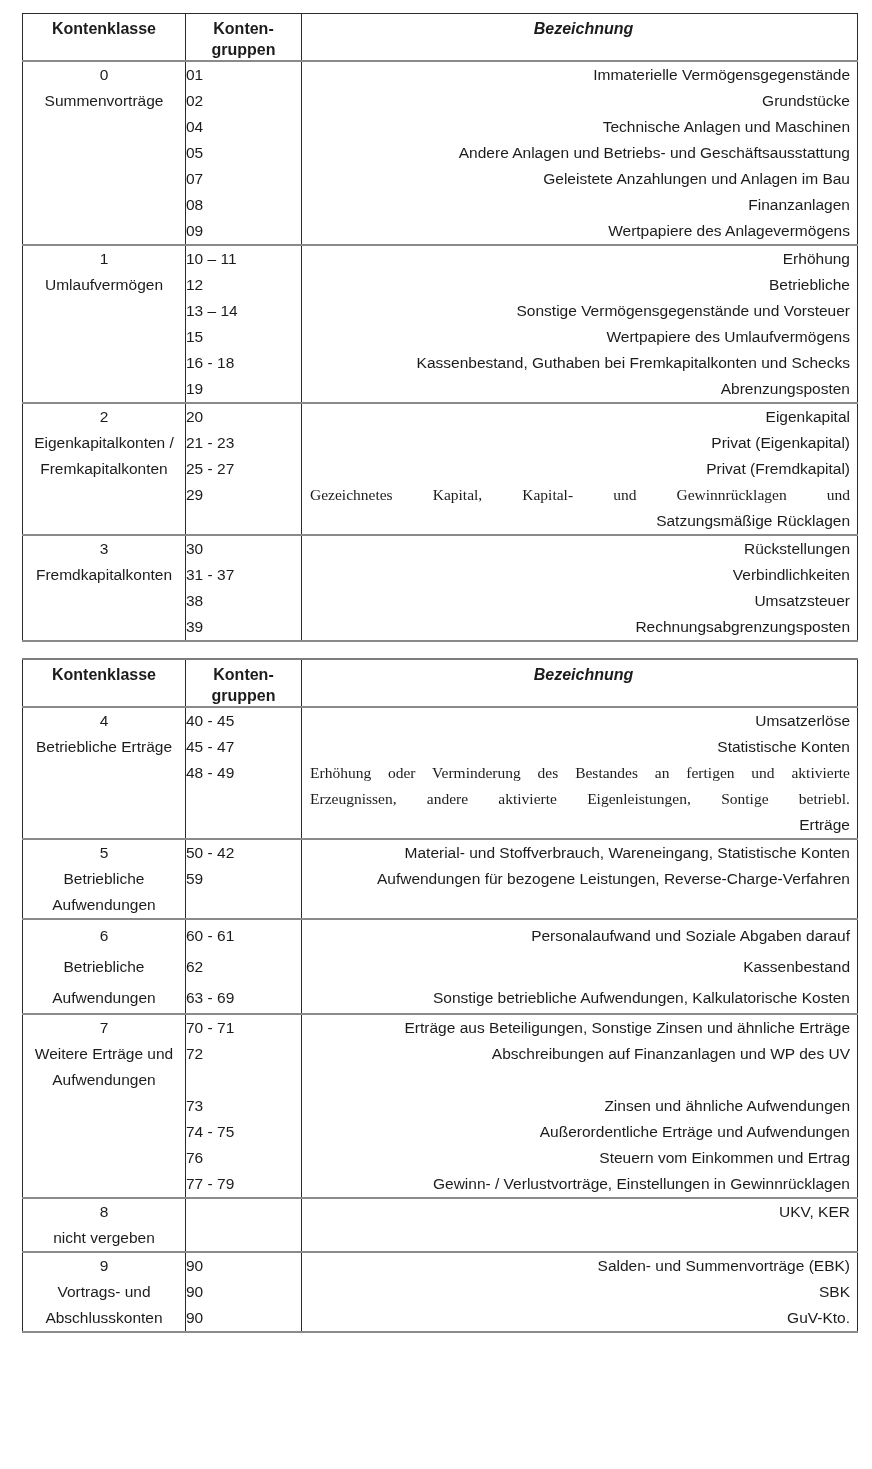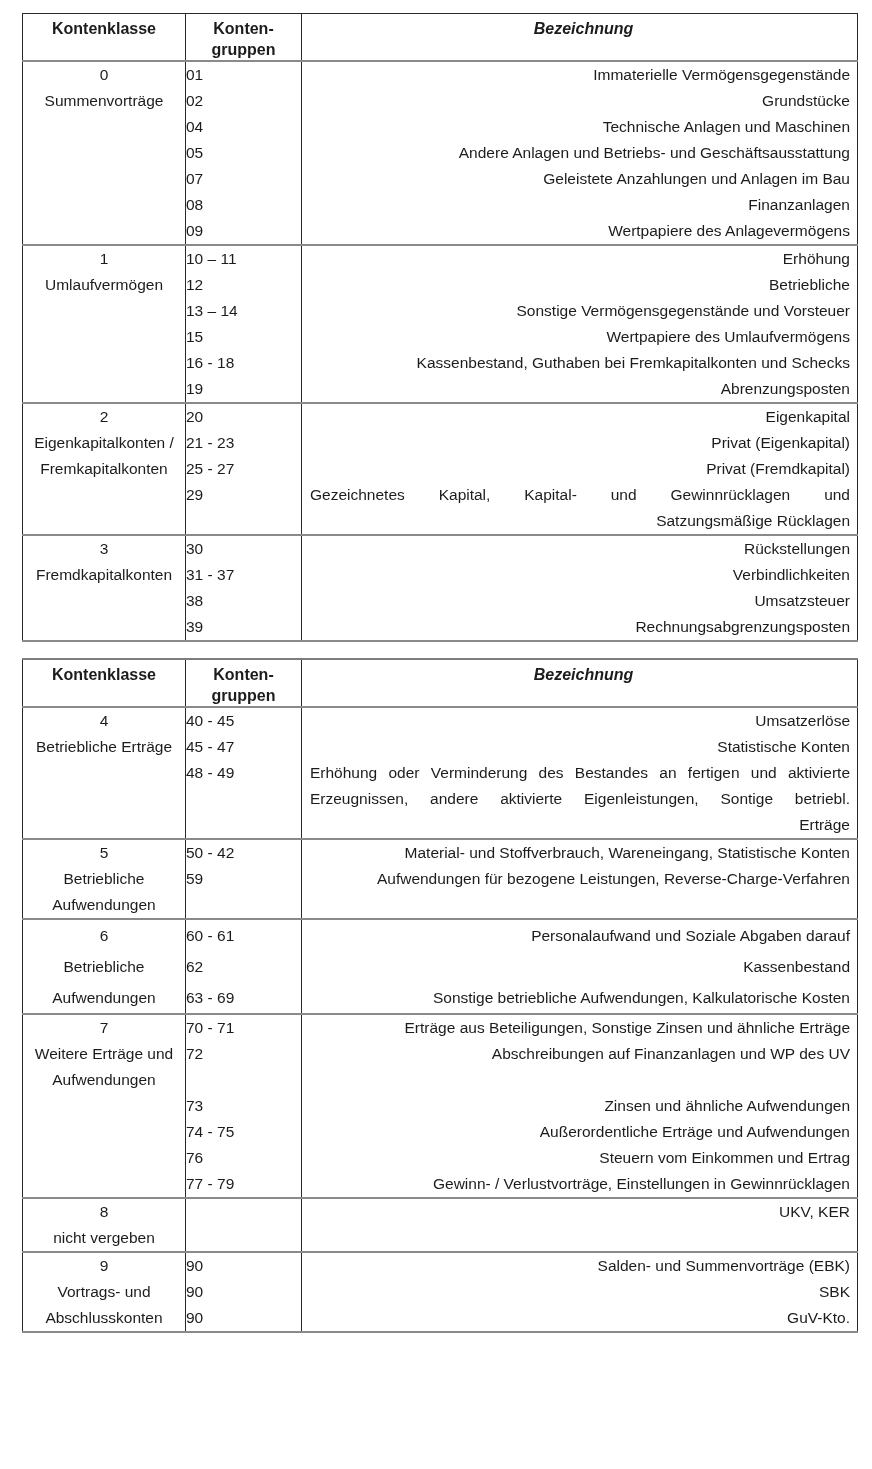--- a/index.html
+++ b/index.html
@@ -54,21 +54,21 @@
   tbody tr { height: 26px; }
   td { font-size: 15.5px; }
 
   td.klasse { text-align: center; }
   .klasse-line { line-height: 26px; min-height: 26px; }
 
   td.gruppe { line-height: 26px; }
 
   td.bezeichnung { padding: 0 7px 0 8px; }
   .bez-line { min-height: 26px; line-height: 26px; text-align: right; }
-  .bez-line.justify { text-align: justify; text-align-last: justify; }
+  .bez-line.justify { text-align: justify; text-align-last: justify; font-family: Liberation Serif, serif; }
 
   tr.section-start td { border-top: 2.6px solid #8a8a8a; }
 
   
   tr.sec-6 { height: 31px; }
   tr.sec-6 td.gruppe, tr.sec-6 .bez-line, tr.sec-6 .klasse-line { line-height: 31px; min-height: 31px; }
 </style>
 </head>
 <body>
 

